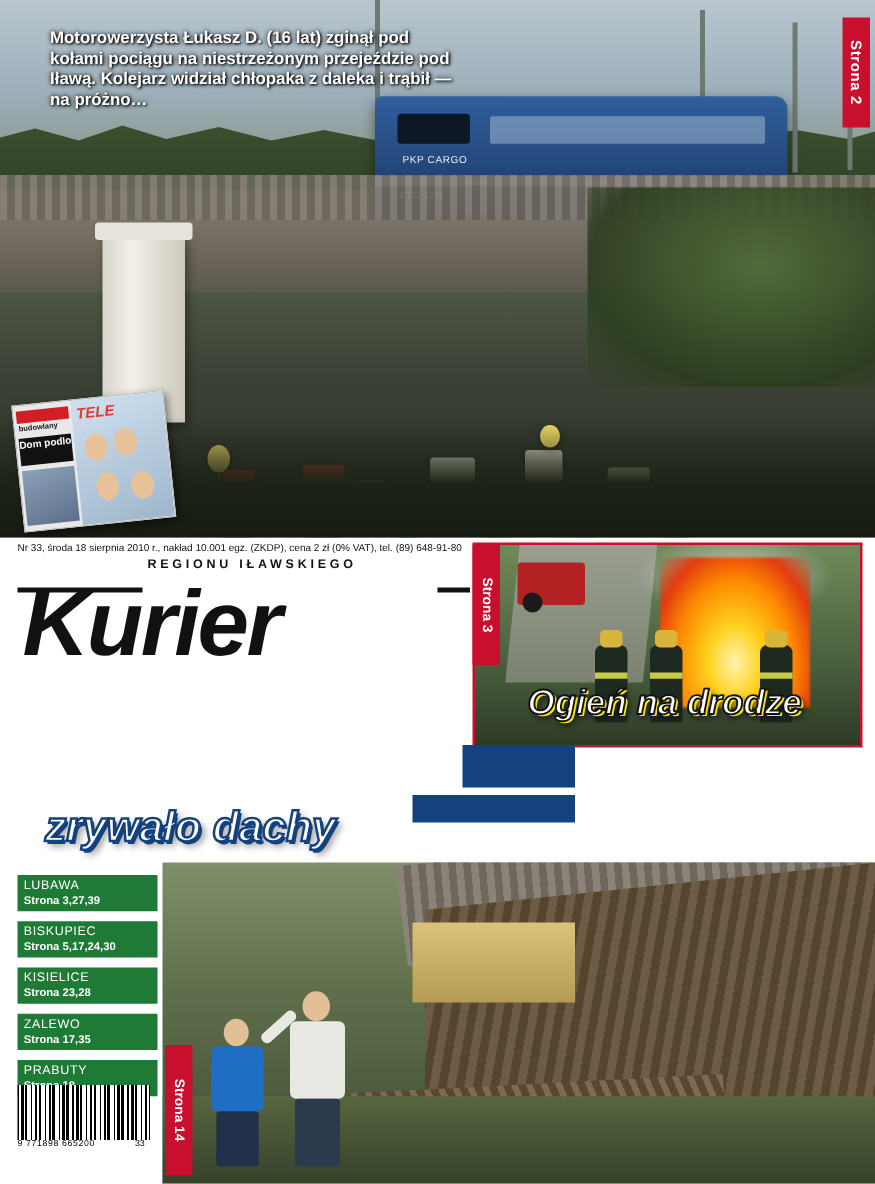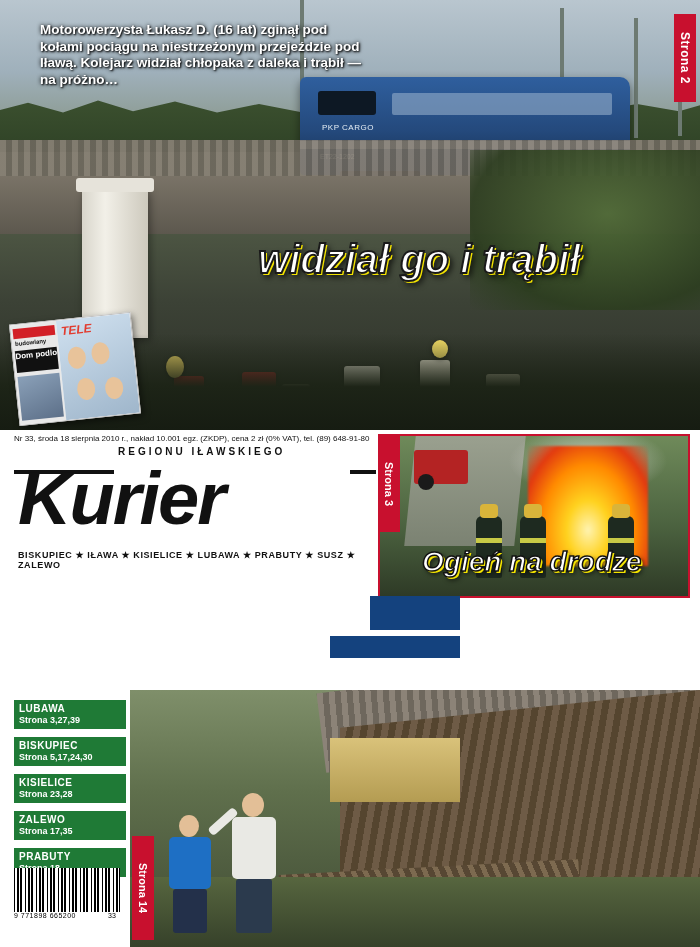--- a/index.html
+++ b/index.html
@@ -173,21 +173,21 @@
     color:#ffffff;
     -webkit-text-stroke:2px #14427e;
     text-shadow:2px 2px 0 #14427e,4px 4px 6px rgba(0,0,0,.45);
   }
   .blue-bar{position:absolute;left:370px;top:596px;width:90px;height:34px;background:#14427e;}
   .blue-bar2{position:absolute;left:330px;top:636px;width:130px;height:22px;background:#14427e;}
 
   
   .index{position:absolute;left:14px;top:700px;width:112px;}
   .ibox{margin-bottom:8px;background:#1f7a36;padding:3px 5px 4px 5px;}
-  .ibox .c{color:#ffffff;font-size:10px;font-weight:bold;letter-spacing:.5px;}
+  .ibox .c{color:#ffffff;font-size:10px;font-weight:normal;letter-spacing:.5px;}
   .ibox .p{color:#ffffff;font-size:9px;font-weight:bold;margin-top:1px;}
 
   
   .bottom-photo{
     position:absolute;left:130px;top:690px;width:570px;height:257px;
     background:linear-gradient(180deg,#7f8f6a 0%,#5f6f4c 40%,#3f4a33 100%);
     overflow:hidden;
   }
   .barn{position:absolute;right:0;top:0;width:360px;height:210px;
     background:repeating-linear-gradient(100deg,#6e5b46 0px,#6e5b46 7px,#55452f 7px,#55452f 14px);
@@ -269,21 +269,20 @@
       <div class="cand" style="left:326px;width:24px;height:36px;background:linear-gradient(180deg,#3a6bae,#1a3668);"></div>
       <div class="cand" style="left:356px;width:34px;height:56px;background:linear-gradient(180deg,#cdc6b0,#908869);"></div>
       <div class="cand" style="left:396px;width:26px;height:38px;background:linear-gradient(180deg,#d23434,#7c1616);"></div>
       <div class="cand" style="left:36px;width:18px;height:22px;bottom:52px;background:#f5dc6a;border-radius:50%;"></div>
       <div class="cand" style="left:302px;width:16px;height:18px;bottom:72px;background:#ffe76a;border-radius:50%;"></div>
     </div>
 
     <div class="grassbot"></div>
 
     <div class="lead">Motorowerzysta Łukasz D. (16 lat) zginął pod kołami pociągu na niestrzeżonym przejeździe pod Iławą. Kolejarz widział chłopaka z daleka i trąbił — na próżno…</div>
-    <div class="head2">widział go i trąbił</div>
 
     <div class="tab tab-top">Strona 2</div>
 
     <div class="inset-mag">
       <div class="mag-left"></div>
       <div class="mag-red"></div>
       <div class="mag-ttl">budowlany</div>
       <div class="mag-blk">
           <span>Dom podlo</span>
         </div>
@@ -295,21 +294,20 @@
       <div class="mag-face" style="left:60px;top:60px;width:18px;height:22px;"></div>
       <div class="mag-face" style="left:88px;top:62px;width:18px;height:22px;"></div>
     </div>
   </div>
 
   <div class="meta">Nr 33, środa 18 sierpnia 2010 r., nakład 10.001 egz. (ZKDP), cena 2 zł (0% VAT), tel. (89) 648-91-80</div>
   <div class="rule-left"></div>
   <div class="rule-right"></div>
   <div class="region">REGIONU IŁAWSKIEGO</div>
   <div class="kurier">Kurier</div>
-  <div class="cities">BISKUPIEC ★ IŁAWA ★ KISIELICE ★ LUBAWA ★ PRABUTY ★ SUSZ ★ ZALEWO</div>
 
   <div class="fire-photo">
     <div class="fire-road"></div>
     <div class="fire-tractor"></div>
     <div class="smoke"></div>
     <div class="flame"></div>
     <div class="ff" style="left:96px;">
         <div class="refl"></div>
       </div>
     <div class="ff" style="left:140px;">
@@ -317,20 +315,21 @@
       </div>
     <div class="ff" style="left:228px;">
         <div class="refl"></div>
       </div>
   </div>
   <div class="tab-fire">Strona 3</div>
   <div class="fire-cap">Ogień na drodze</div>
 
   <div class="blue-bar"></div>
   <div class="blue-bar2"></div>
+  <div class="tornado-sub">zrywało dachy</div>
 
   <div class="bottom-photo">
     <div class="barn-roof"></div>
     <div class="barn"></div>
     <div class="hay"></div>
     <div class="debris"></div>
     <div class="ground"></div>
     <div class="boy">
       <div class="head"></div>
       <div class="body"></div>

